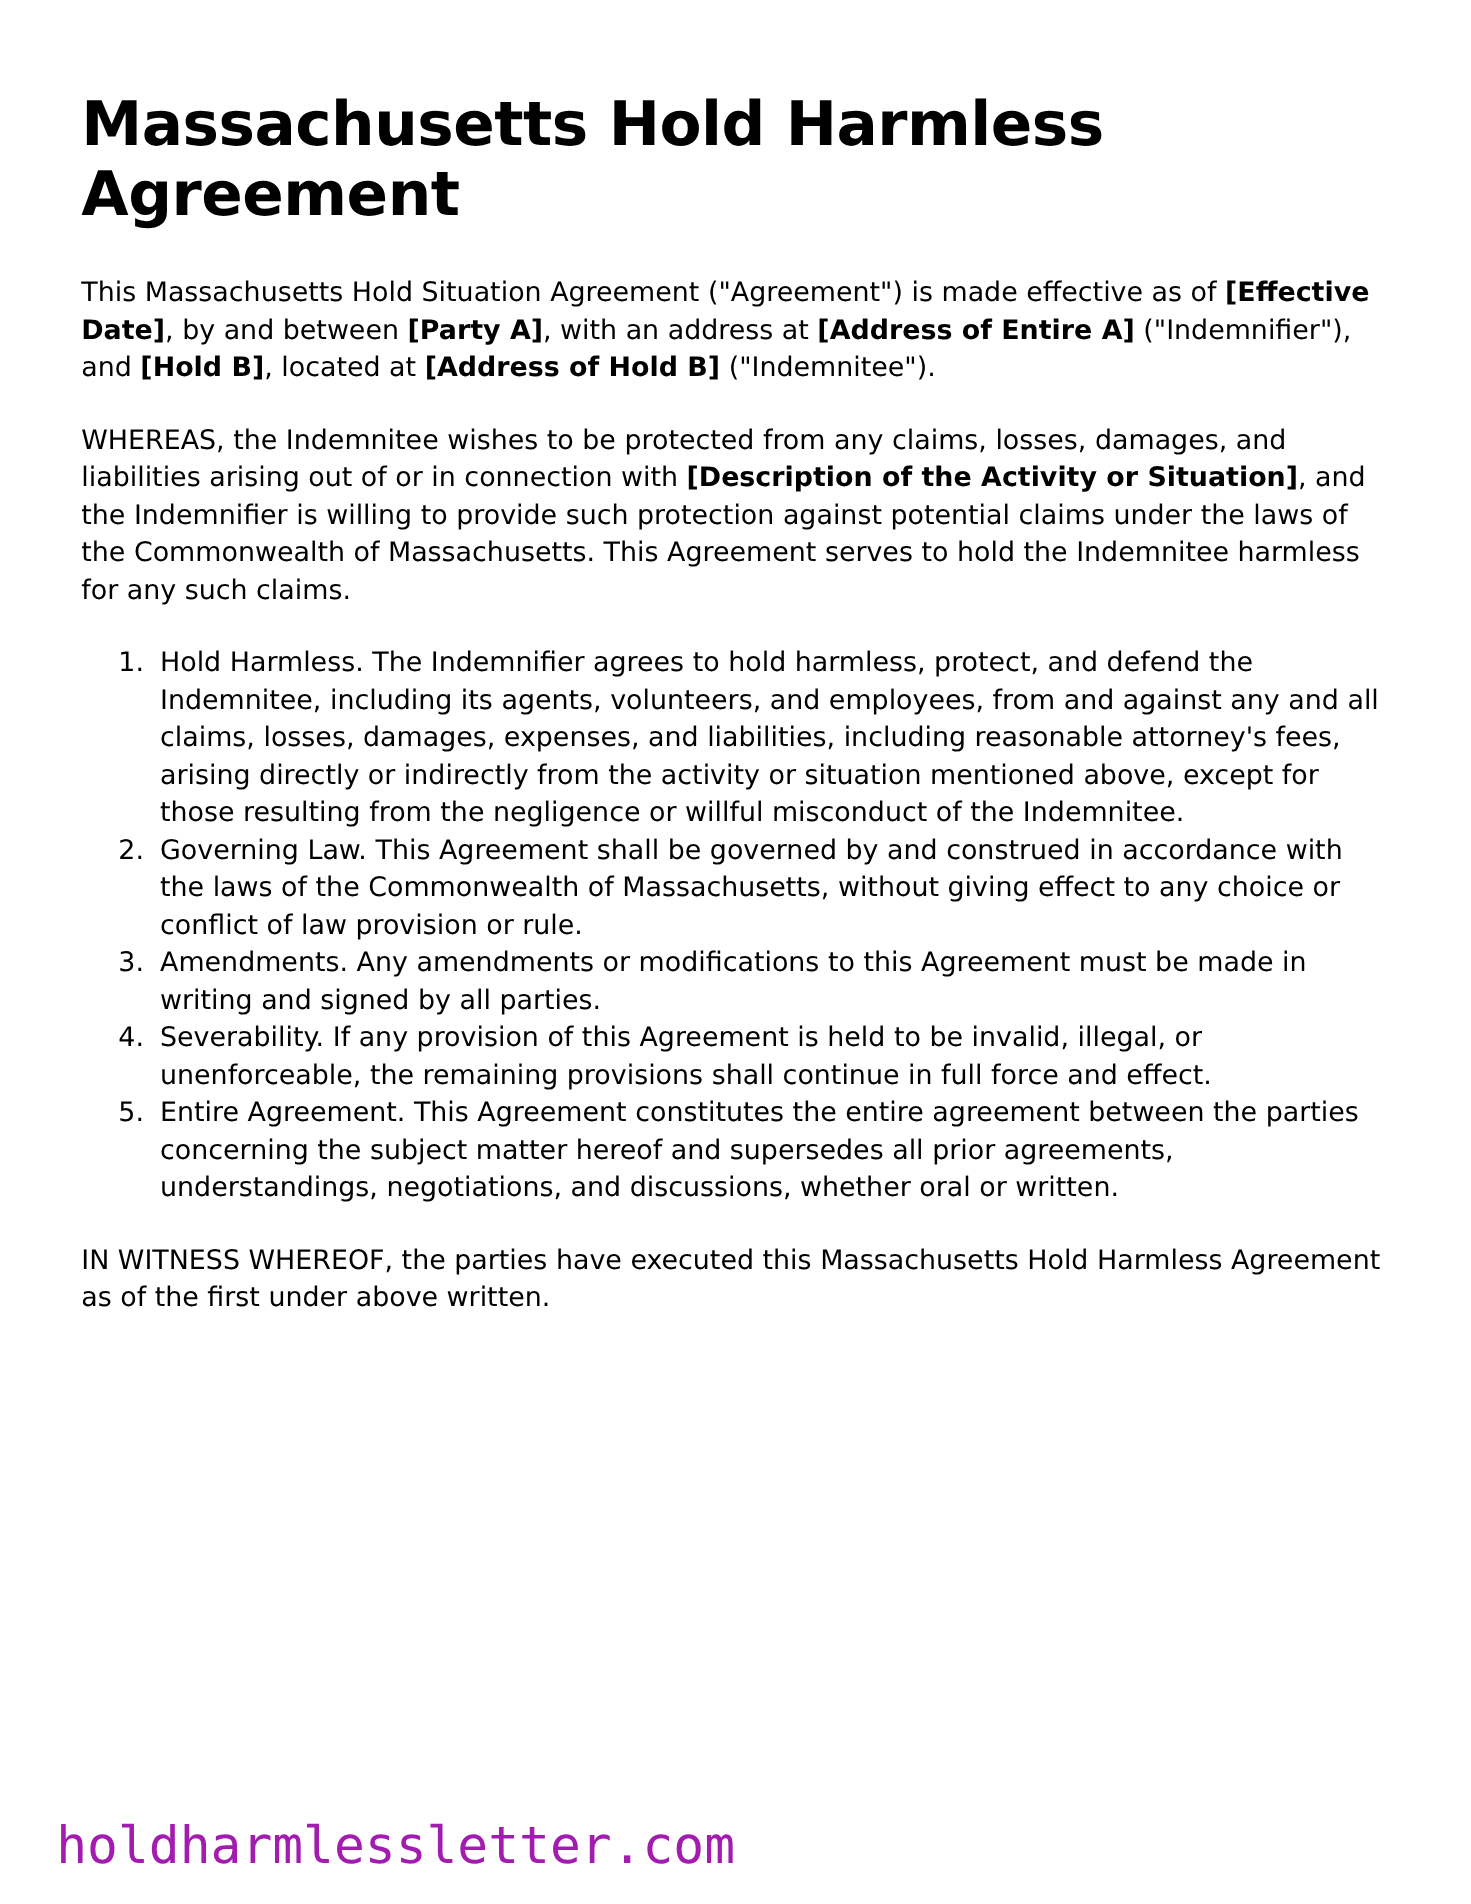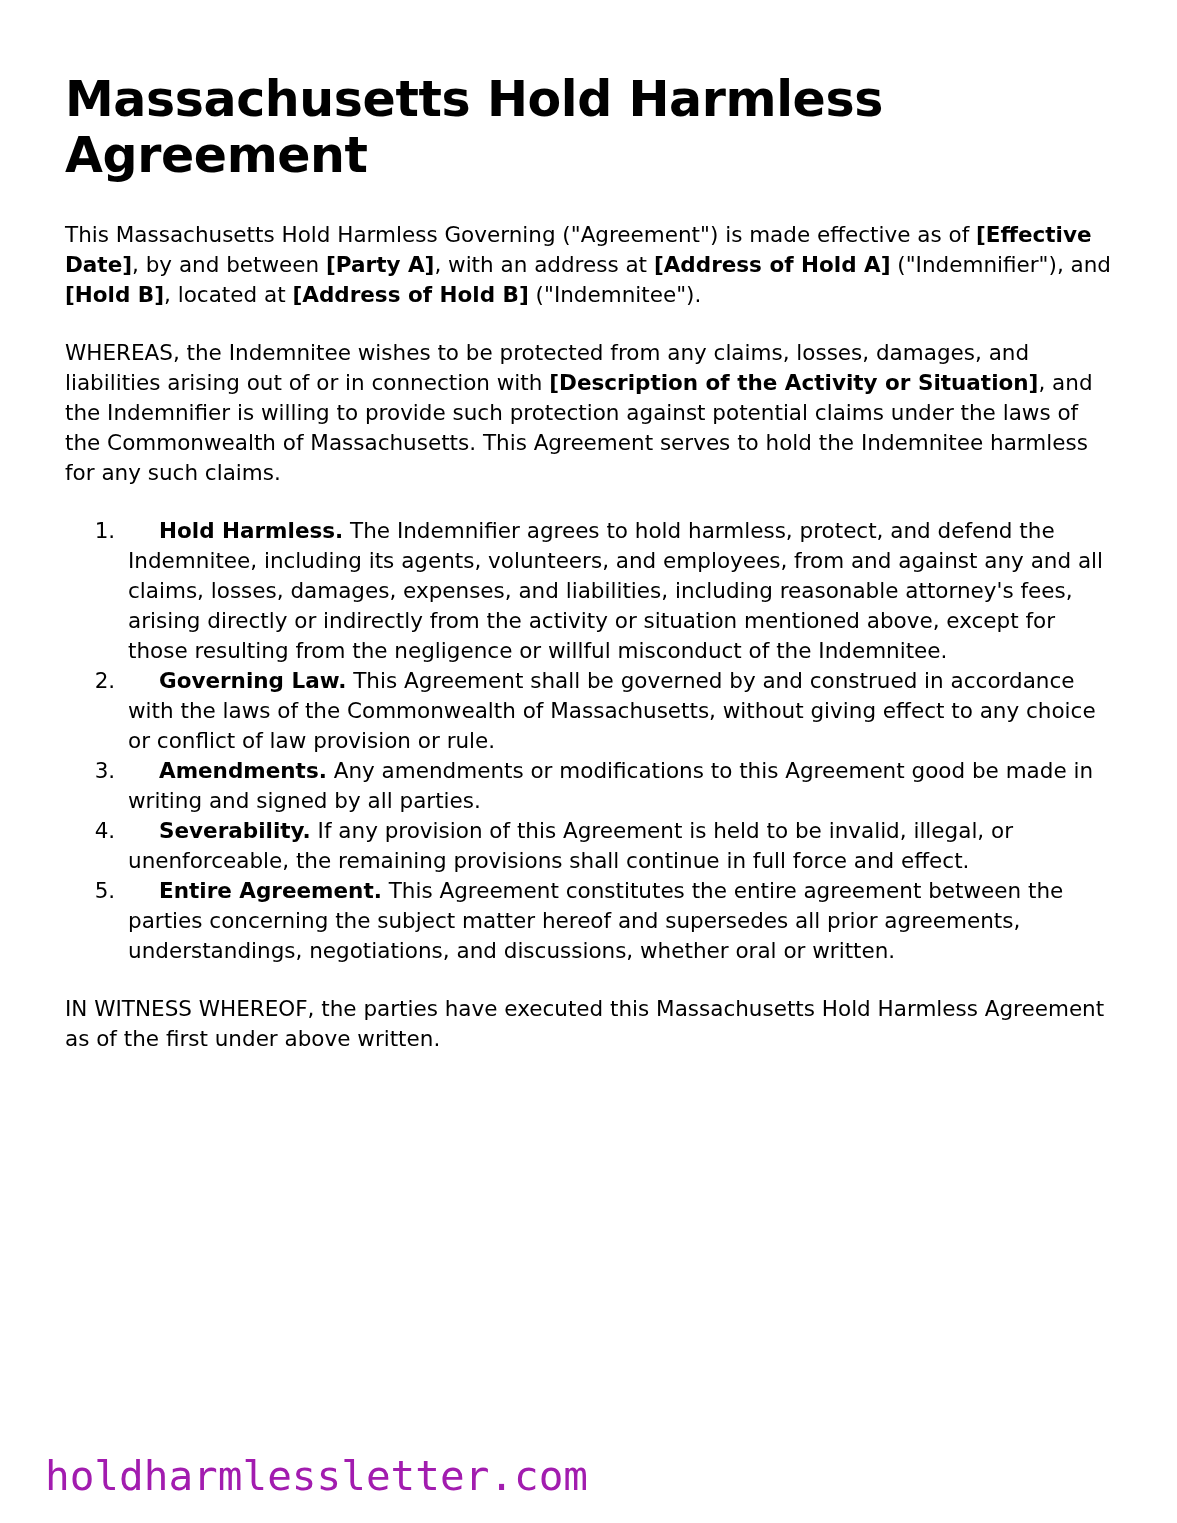--- a/index.html
+++ b/index.html
@@ -55,21 +55,21 @@
     padding: 0 0 0 57px;
     list-style-position: outside;
     list-style-type: decimal;
   }
   ol.clauses > li {
     font-size: 21.5px;
     line-height: 30px;
     padding-left: 6px;
     margin: 0;
   }
-  ol.clauses > li b { font-weight: bold; margin-left: 31px; }
+  ol.clauses > li b { font-weight: normal; }
 
   
   .sig-block {
     margin-top: 44px;
   }
   .sig-group {
     margin-bottom: 40px;
   }
   .sig-rule {
     width: 350px;
@@ -99,29 +99,29 @@
   }
 </style>
 </head>
 <body>
 
 <div class="page">
   <div class="doc-body">
 
     <h1 class="doc-title">Massachusetts Hold Harmless Agreement</h1>
 
-    <p class="para"><span>This Massachusetts Hold Harmless Governing ("Agreement") is made effective as of </span><b>[Effective Date]</b><span>, by and between </span><b>[Party A]</b><span>, with an address at </span><b>[Address of Hold A]</b><span> ("Indemnifier"), and </span><b>[Hold B]</b><span>, located at </span><b>[Address of Hold B]</b><span> ("Indemnitee").</span></p>
+    <p class="para"><span>This Massachusetts Hold Situation Agreement ("Agreement") is made effective as of </span><b>[Effective Date]</b><span>, by and between </span><b>[Party A]</b><span>, with an address at </span><b>[Address of Entire A]</b><span> ("Indemnifier"), and </span><b>[Hold B]</b><span>, located at </span><b>[Address of Hold B]</b><span> ("Indemnitee").</span></p>
 
     <p class="para"><span>WHEREAS, the Indemnitee wishes to be protected from any claims, losses, damages, and liabilities arising out of or in connection with </span><b>[Description of the Activity or Situation]</b><span>, and the Indemnifier is willing to provide such protection against potential claims under the laws of the Commonwealth of Massachusetts. This Agreement serves to hold the Indemnitee harmless for any such claims.</span></p>
 
 
     <ol class="clauses">
         <li><b>Hold Harmless.</b><span> The Indemnifier agrees to hold harmless, protect, and defend the Indemnitee, including its agents, volunteers, and employees, from and against any and all claims, losses, damages, expenses, and liabilities, including reasonable attorney's fees, arising directly or indirectly from the activity or situation mentioned above, except for those resulting from the negligence or willful misconduct of the Indemnitee.</span></li>
         <li><b>Governing Law.</b><span> This Agreement shall be governed by and construed in accordance with the laws of the Commonwealth of Massachusetts, without giving effect to any choice or conflict of law provision or rule.</span></li>
-        <li><b>Amendments.</b><span> Any amendments or modifications to this Agreement good be made in writing and signed by all parties.</span></li>
+        <li><b>Amendments.</b><span> Any amendments or modifications to this Agreement must be made in writing and signed by all parties.</span></li>
         <li><b>Severability.</b><span> If any provision of this Agreement is held to be invalid, illegal, or unenforceable, the remaining provisions shall continue in full force and effect.</span></li>
         <li><b>Entire Agreement.</b><span> This Agreement constitutes the entire agreement between the parties concerning the subject matter hereof and supersedes all prior agreements, understandings, negotiations, and discussions, whether oral or written.</span></li>
       </ol>
 
     <p class="para"><span>IN WITNESS WHEREOF, the parties have executed this Massachusetts Hold Harmless Agreement as of the first under above written.</span></p>
 
 
   </div>
 
   <div class="footer-brand">holdharmlessletter.com</div>

